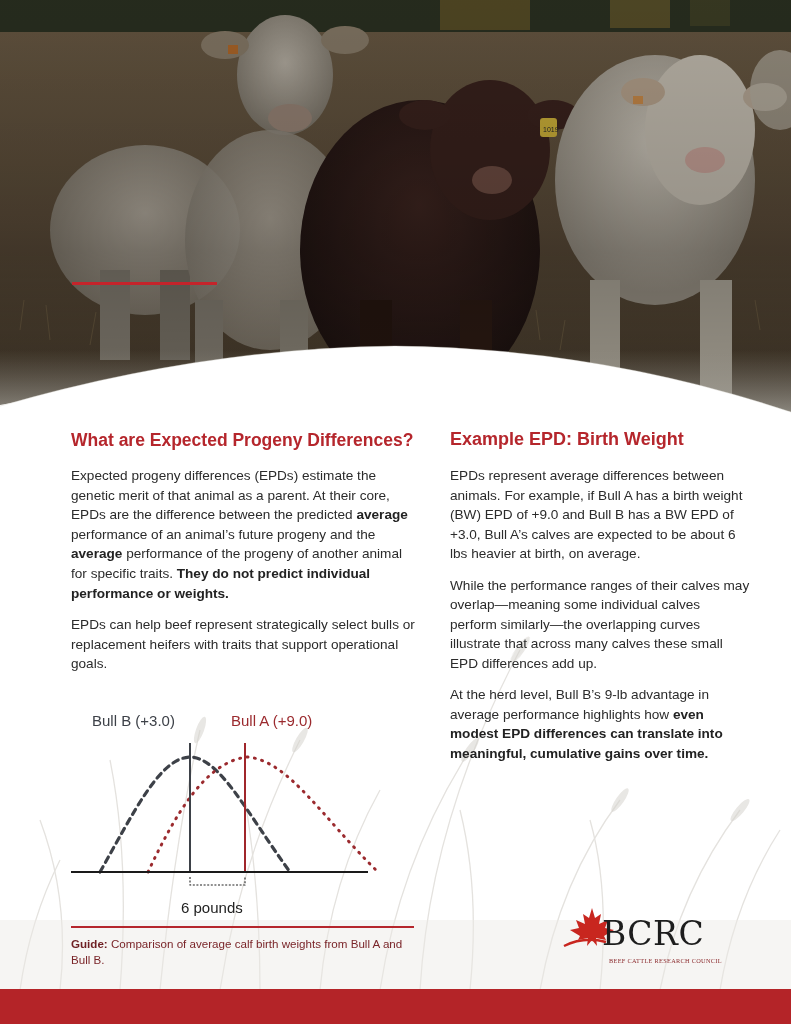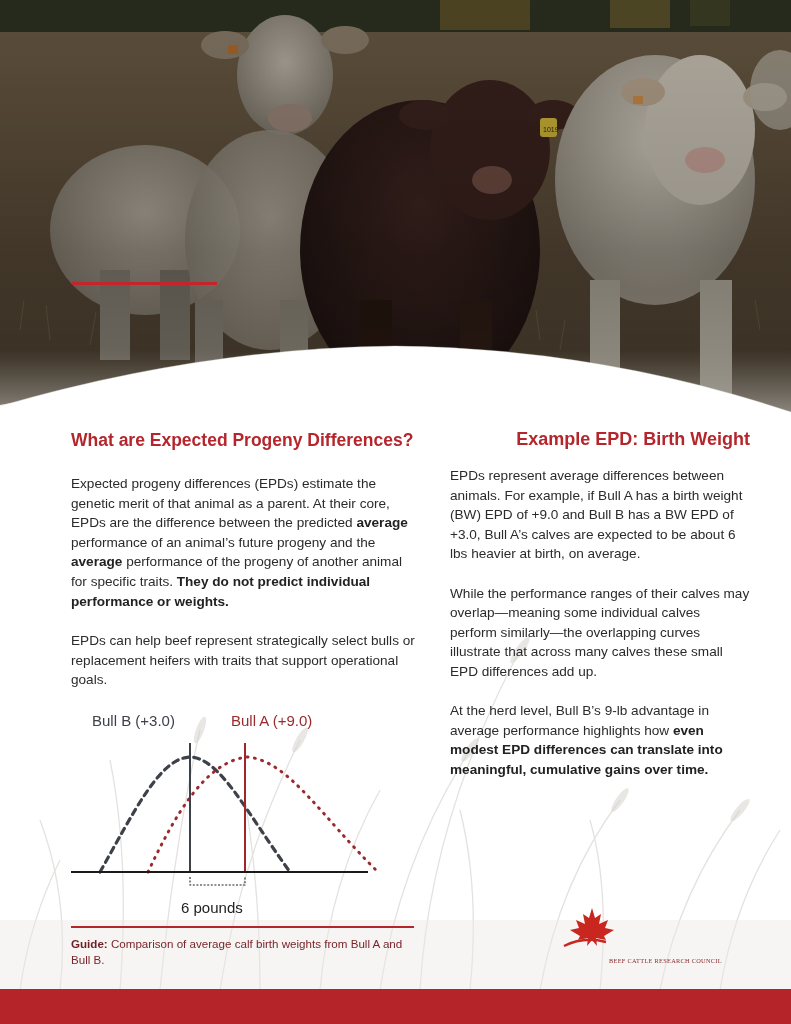--- a/index.html
+++ b/index.html
@@ -16,36 +16,36 @@
     text-transform: uppercase;
   }
   .hero-rule { position: absolute; left: 72px; top: 282px; width: 145px; height: 3px; background: #c4242b; }
 
   
   .grass { position: absolute; left: 0; top: 560px; width: 791px; height: 430px; }
 
   
   .col-left { position: absolute; left: 71px; top: 426px; width: 345px; }
   .h2 { color: #b5262c; font-family: "Liberation Sans", sans-serif; font-weight: bold; font-size: 17.5px; line-height: 28px; }
-  .p { font-family: "Liberation Sans", sans-serif; font-size: 13.6px; line-height: 19.6px; color: #2b2b2b; margin-top: 20px; }
+  .p { font-family: "Liberation Sans", sans-serif; font-size: 13.6px; line-height: 19.6px; color: #2b2b2b; margin-top: 12px; }
   .p b { font-weight: bold; color: #222; }
   .col-left .p.first { }
 
   .chart { position: absolute; left: 60px; top: 700px; width: 340px; height: 225px; }
   .chart-label { position: absolute; font-family: "Liberation Sans", sans-serif; font-size: 15px; top: 12px; }
   .chart-label.b { left: 32px; color: #3d4148; }
   .chart-label.a { left: 171px; color: #9b2a2e; }
   .chart-diff { position: absolute; left: 121px; top: 199px; font-family: "Liberation Sans", sans-serif; font-size: 15px; color: #222; }
   .caption-rule { position: absolute; left: 71px; top: 926px; width: 343px; height: 2px; background: #b5262c; }
   .caption { position: absolute; left: 71px; top: 936px; width: 350px; font-family: "Liberation Sans", sans-serif; font-size: 11.6px; line-height: 16px; color: #7a2529; }
   .caption b { font-weight: bold; color: #6e1f23; }
 
   
   .col-right { position: absolute; left: 450px; top: 426px; width: 300px; }
-  .col-right .h2 { font-size: 18px; line-height: 26px; text-align: right; }
+  .col-right .h2 { font-size: 18px; line-height: 26px; }
   .col-right .p.first { margin-top: 14px; }
   .col-right .p { font-size: 13.6px; line-height: 19.5px; }
 
   
   .logo { position: absolute; left: 562px; top: 902px; width: 170px; height: 70px; }
   .logo-text { position: absolute; left: 40px; top: 12px; font-family: "DejaVu Serif", "Liberation Serif", serif; font-size: 33px; color: #1d1d1d; letter-spacing: 0.5px; }
   .logo-sub { position: absolute; left: 47px; top: 55px; font-family: "Liberation Serif", serif; font-size: 6.3px; color: #8b2a2d; letter-spacing: 0.3px; white-space: nowrap; }
 
   
   .footer-band { position: absolute; left: 0; top: 989px; width: 791px; height: 35px; background: #b42428; }
@@ -216,16 +216,17 @@
   <p class="p first">EPDs represent average differences between animals. For example, if Bull A has a birth weight (BW) EPD of +9.0 and Bull B has a BW EPD of +3.0, Bull A’s calves are expected to be about 6 lbs heavier at birth, on average.</p>
   <p class="p">While the performance ranges of their calves may overlap—meaning some individual calves perform similarly—the overlapping curves illustrate that across many calves these small EPD differences add up.</p>
   <p class="p"><span>At the herd level, Bull B’s 9-lb advantage in average performance highlights how </span><b>even modest EPD differences can translate into meaningful, cumulative gains over time.</b></p>
 </div>
 
 <div class="logo">
   <svg width="56" height="44" viewBox="0 0 56 44" style="position:absolute;left:0;top:4px;">
     <path d="M30,2 L33,12 L39,8 L37,18 L46,14 L43,22 L52,24 L42,30 L44,34 L34,32 L35,40 L30,34 L25,40 L26,32 L16,34 L18,30 L8,24 L17,22 L14,14 L23,18 L21,8 L27,12 Z" fill="#c8261f"></path>
     <path d="M2,40 Q22,30 44,36" fill="none" stroke="#c8261f" stroke-width="2.4"></path>
   </svg>
+  <span class="logo-text">BCRC</span>
   <span class="logo-sub">BEEF CATTLE RESEARCH COUNCIL</span>
 </div>
 
 <div class="footer-band"></div>
 
 </body></html>

